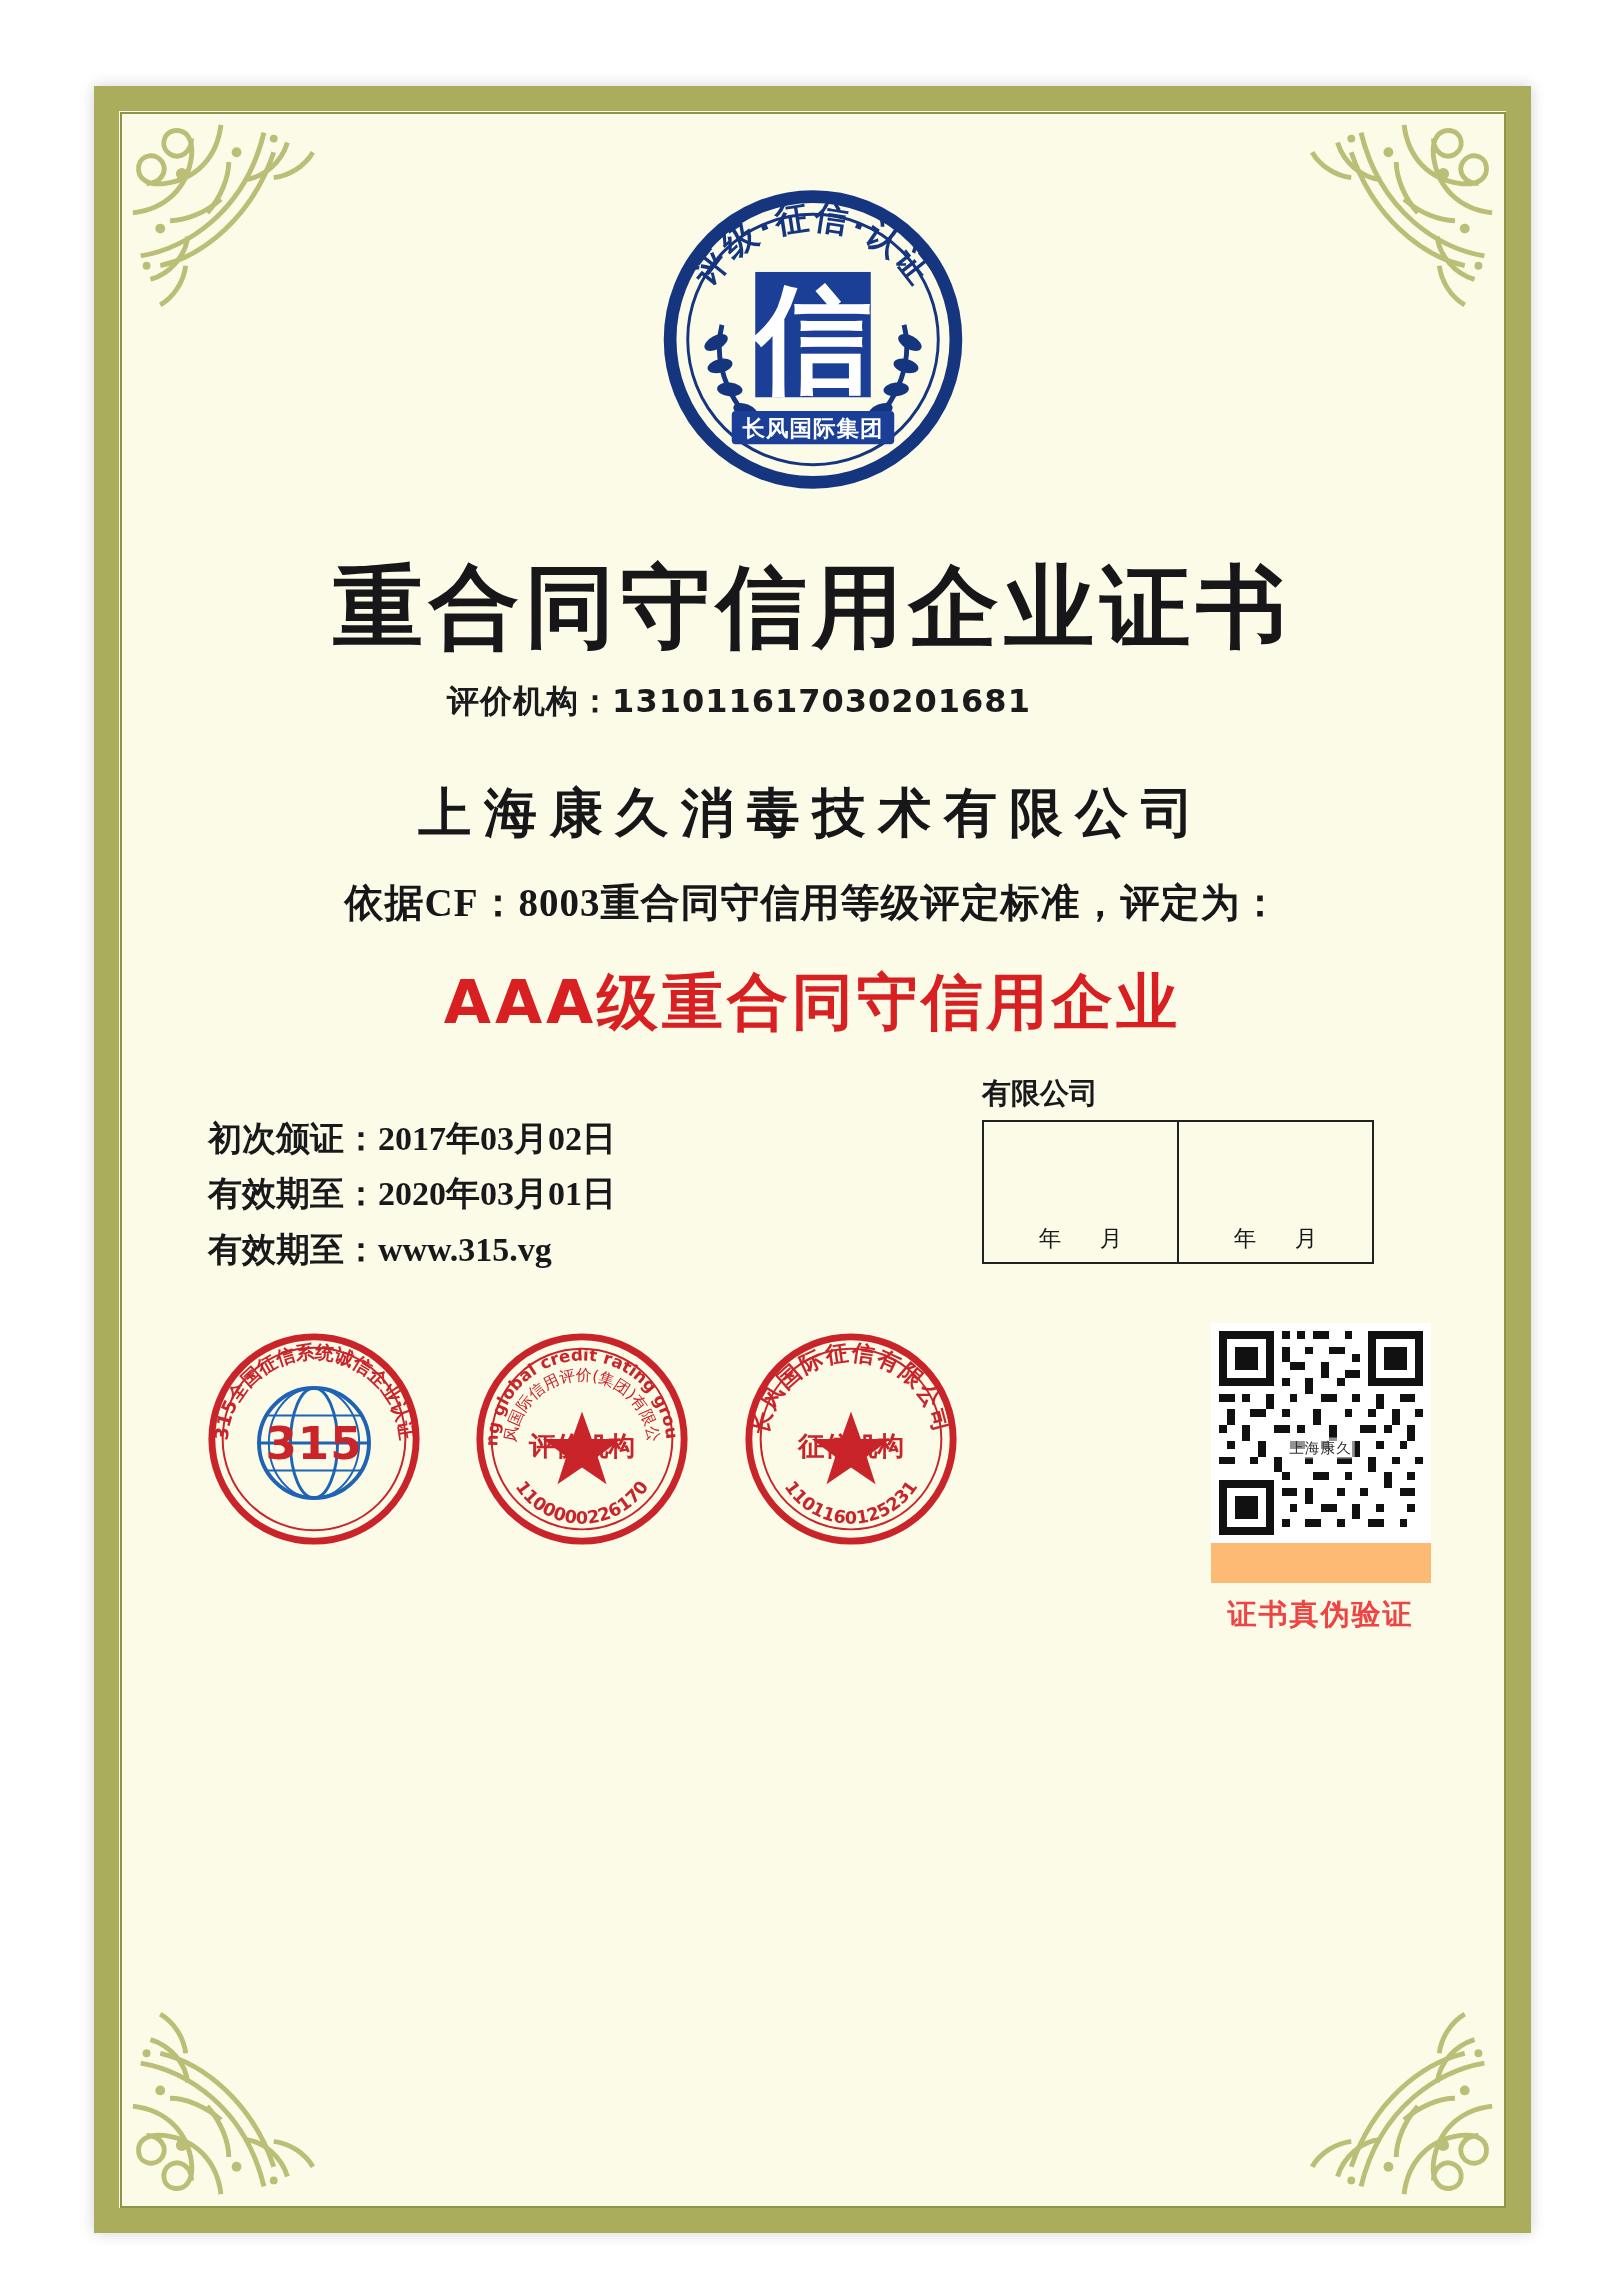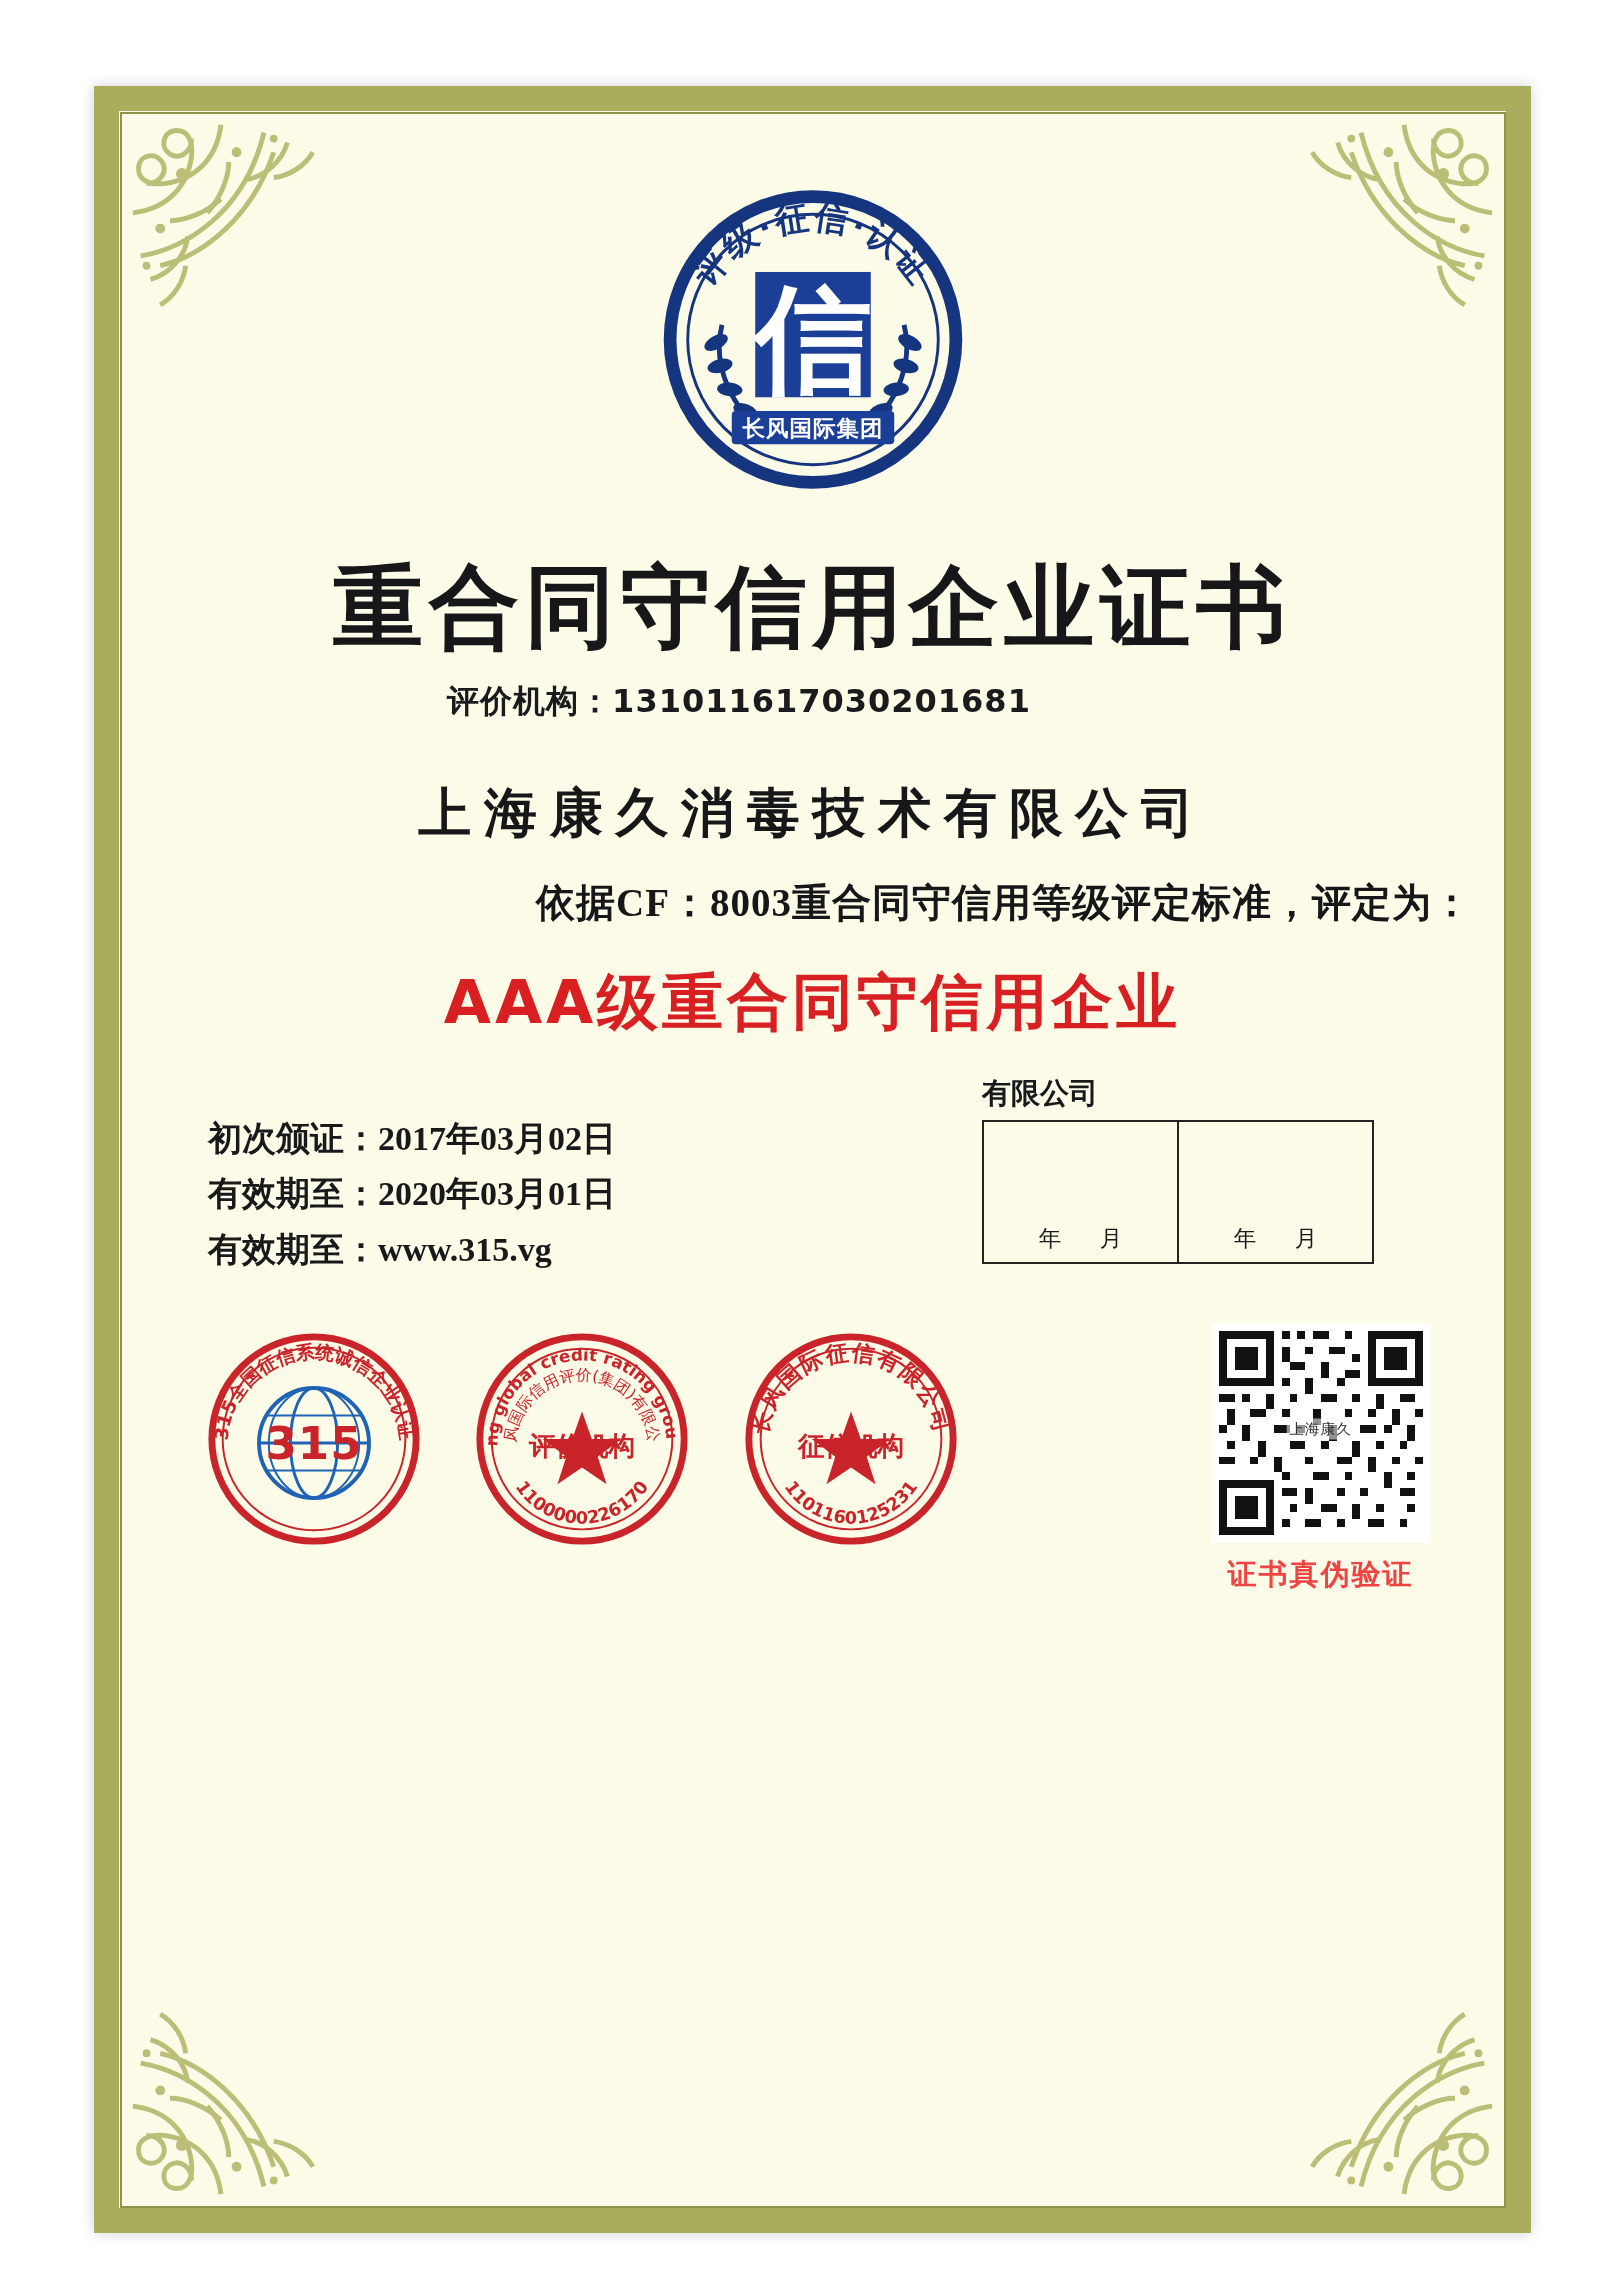--- a/index.html
+++ b/index.html
@@ -118,21 +118,21 @@
     font-size: 53px;
     letter-spacing: 12.7px;
     color: #17171a;
   }
 
   #standard-line {
     position: absolute;
     top: 745px;
     left: 0;
     right: 0;
-    text-align: right;
+    text-align: center;
     font-family: "Liberation Serif", "DejaVu Serif", serif;
     font-weight: bold;
     font-size: 39px;
     letter-spacing: 1px;
     color: #17171a;
   }
 
   #grade-line {
     position: absolute;
     top: 831px;
@@ -219,23 +219,23 @@
   
   #qr-block {
     position: absolute;
     right: 33px;
     top: 1192px;
     width: 237px;
     text-align: center;
   }
   #qr-code {
     width: 220px;
-    height: 220px;
+    height: 260px;
     margin: 0 auto;
-    background: #8b5cf6;
+    background: #fdba74;
     position: relative;
   }
   #qr-caption {
     margin-top: 11.8px;
     font-family: "DejaVu Sans", "Liberation Sans", sans-serif;
     font-weight: bold;
     font-size: 29px;
     color: #ef4444;
     letter-spacing: 2px;
   }

